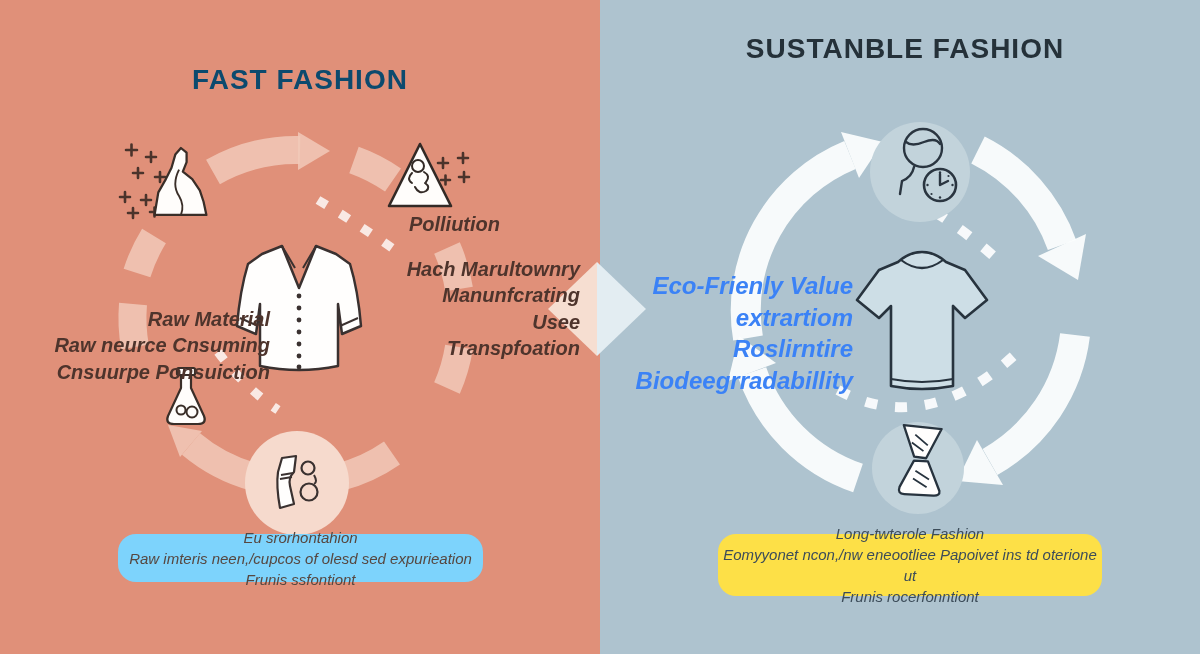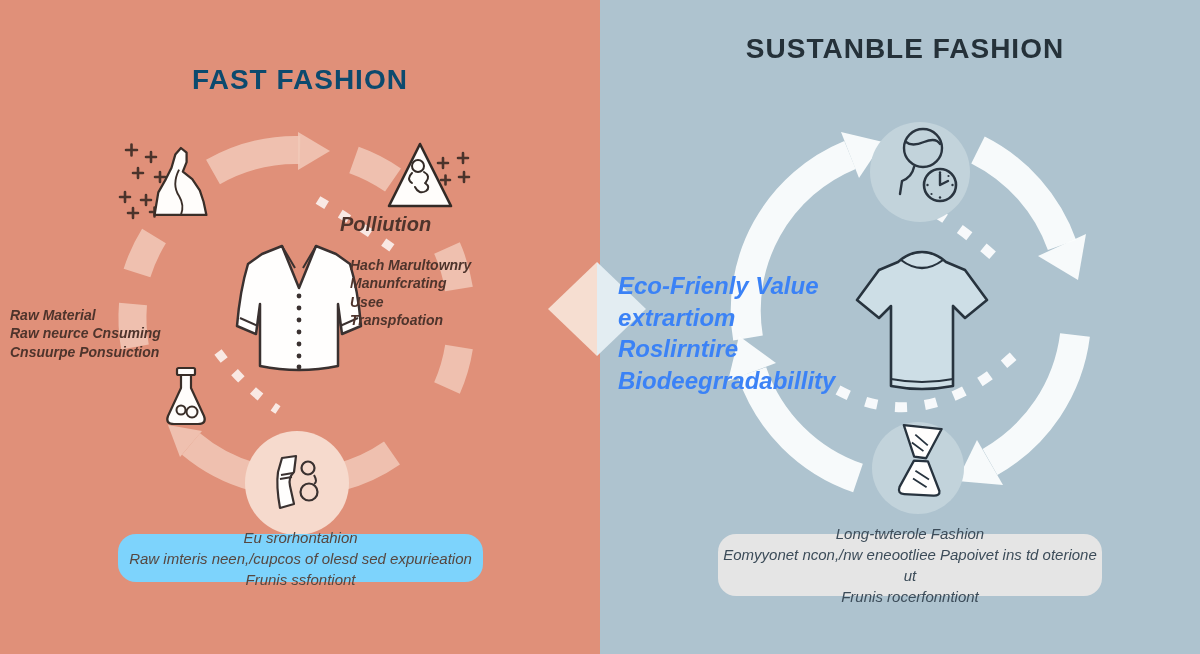--- a/index.html
+++ b/index.html
@@ -10,33 +10,33 @@
   .panel{position:absolute;top:0;height:654px;width:600px;}
   #panel-left{left:0;background:#E09079;}
   #panel-right{left:600px;background:#AEC3CF;}
   .title{
     position:absolute;transform:translateX(-50%);
     font-size:28px;font-weight:800;letter-spacing:1px;white-space:nowrap;
   }
   #title-left{left:300px;top:32px;color:#0c4a6e;margin-top:32px;}
   #title-right{left:905px;top:33px;color:#253139;}
   .txt{
-    position:absolute;text-align:left;white-space:pre-line;
+    position:absolute;text-align:right;white-space:pre-line;
     font-style:italic;font-weight:700;line-height:1.32;
   }
-  .l-txt{color:#4E342C;font-size:14px;}
+  .l-txt{color:#4E342C;font-size:20px;}
   .r-txt{color:#3b82f6;font-size:24px;}
   .small-label{font-size:20px;}
   .footer-box{
     position:absolute;border-radius:18px;display:flex;align-items:center;justify-content:center;
     text-align:center;font-style:italic;font-weight:500;font-size:15px;line-height:1.4;
     white-space:pre-line;
   }
   #footer-left{left:118px;top:534px;width:365px;height:48px;background:#7dd3fc;color:#564740;}
-  #footer-right{left:718px;top:534px;width:384px;height:62px;background:#e5e5e5;color:#3C4C59;}
+  #footer-right{left:718px;top:534px;width:384px;height:62px;background:#fde047;color:#3C4C59;}
   svg.layer{position:absolute;left:0;top:0;}
   .icon-svg{position:absolute;}
 </style>
 </head>
 <body>
 
 <div id="stage">
 
   <div class="panel" id="panel-left"></div>
   <div class="panel" id="panel-right"></div>

